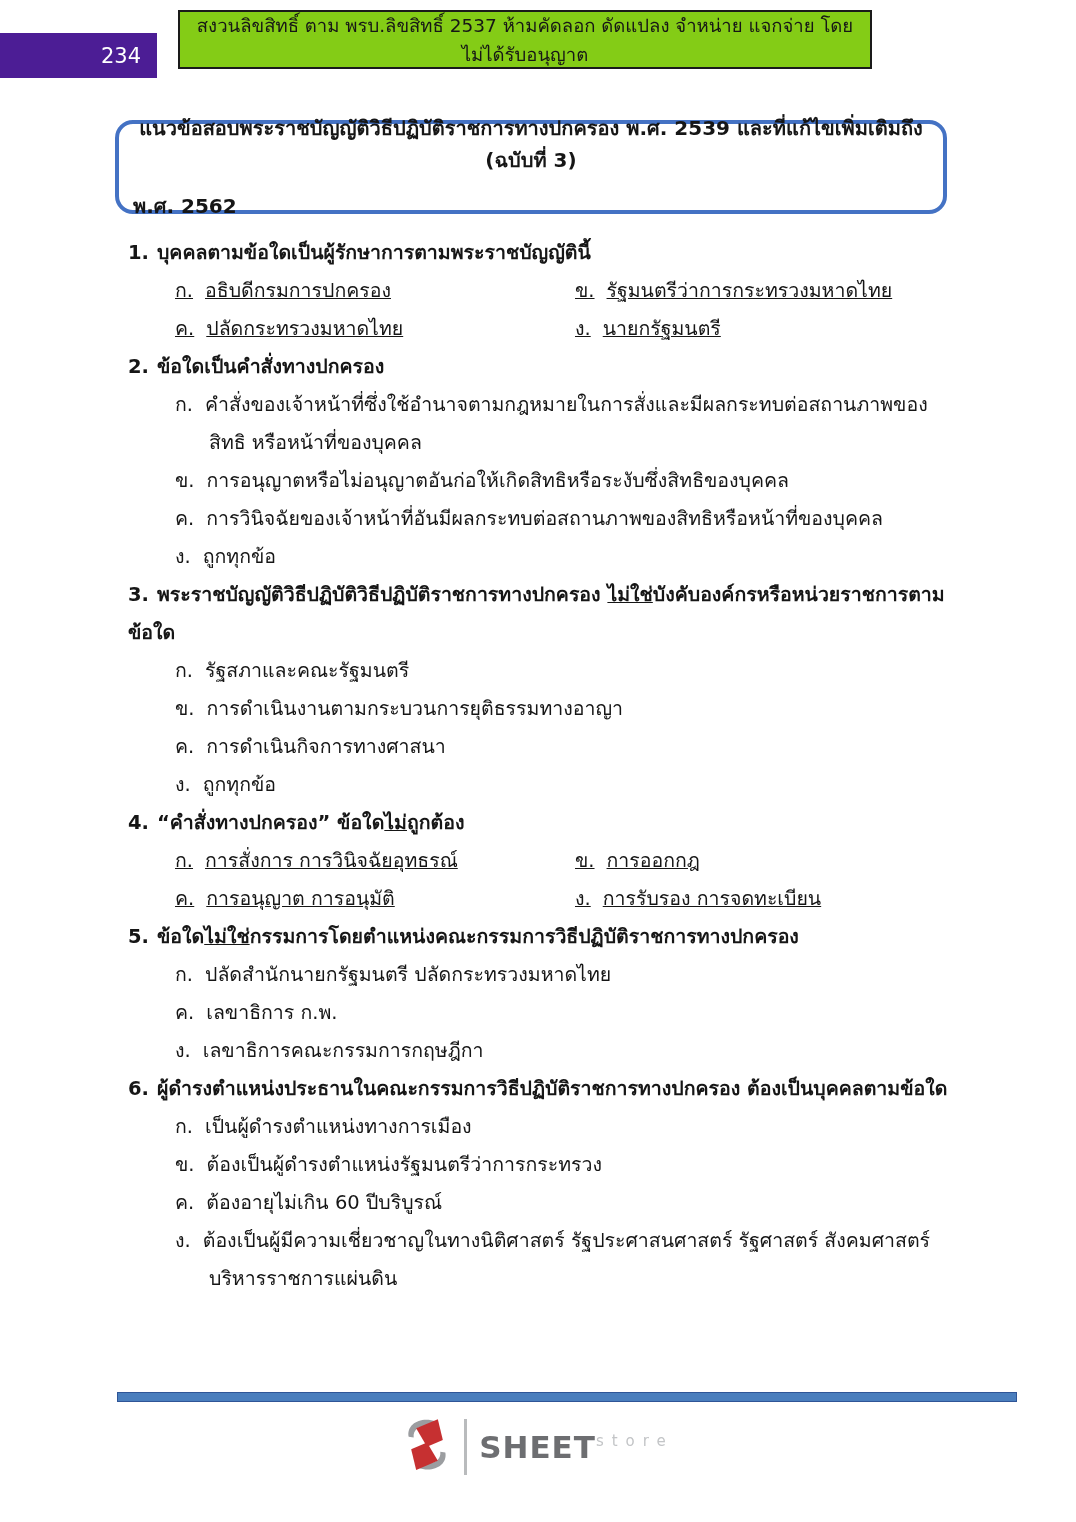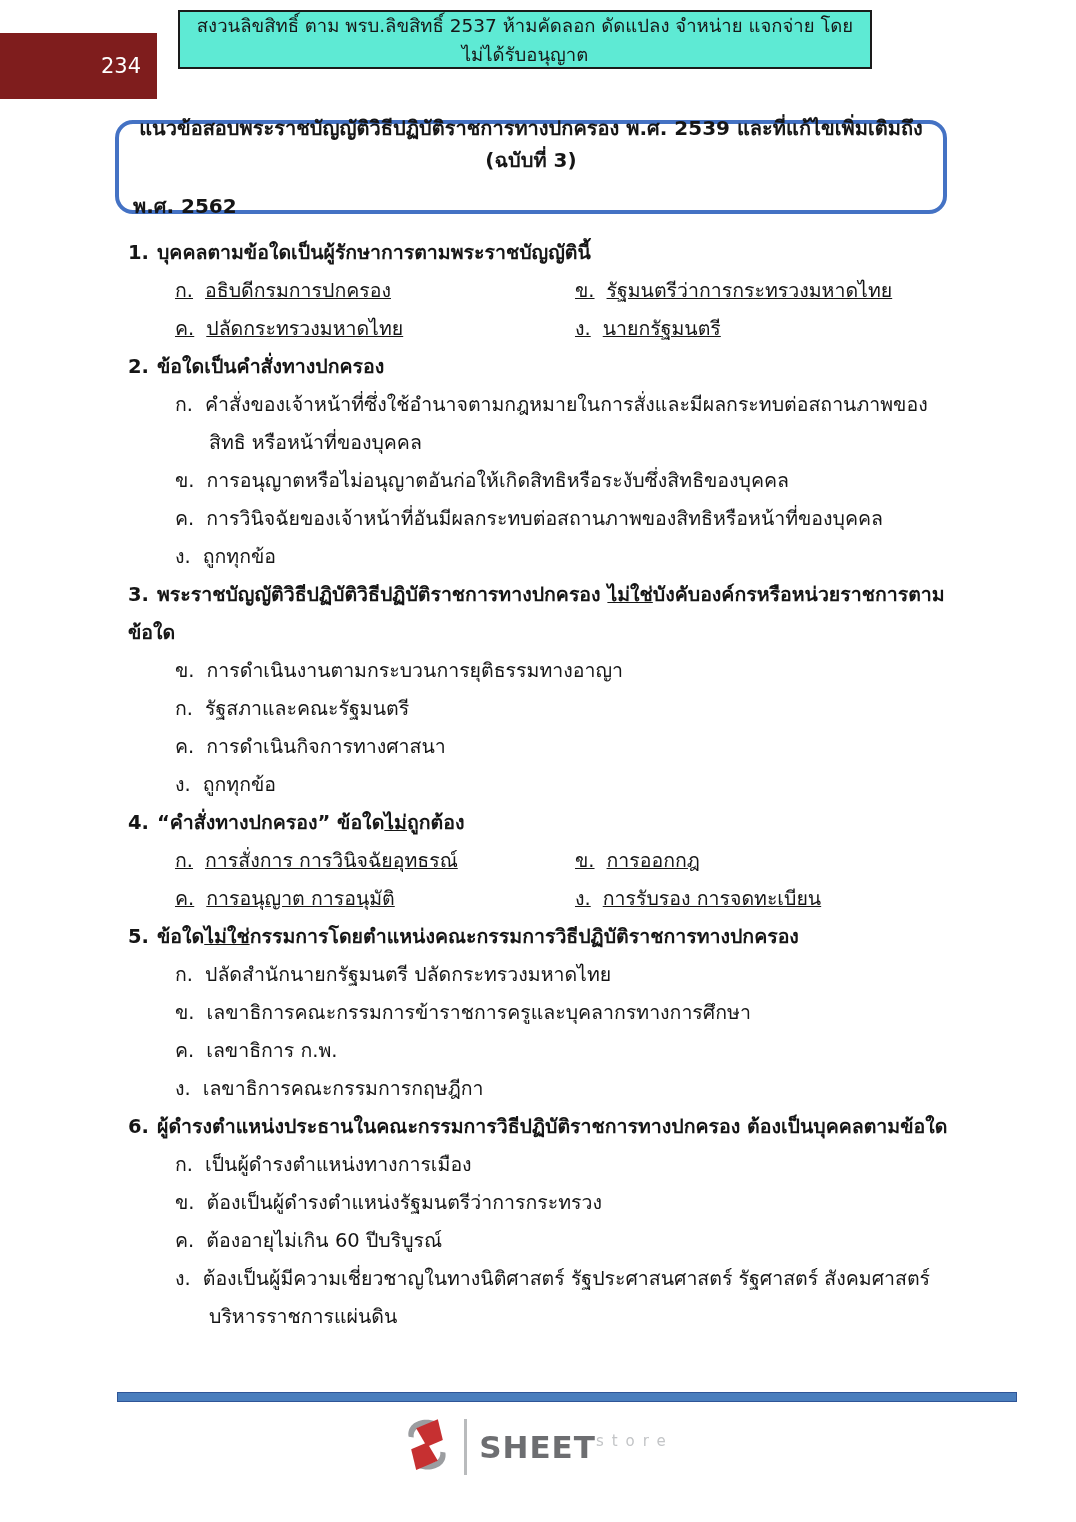--- a/index.html
+++ b/index.html
@@ -10,33 +10,33 @@
     height: 1522px;
     margin: 0 auto;
     background: #ffffff;
     font-family: "DejaVu Sans", "Liberation Sans", sans-serif;
     color: #161616;
     overflow: hidden;
   }
   .page-num-box {
     position: absolute;
     left: 0; top: 33px;
-    width: 157px; height: 66px;
-    background: #7f1d1d;
+    width: 157px; height: 45px;
+    background: #4c1d95;
     color: #ffffff;
     display: flex; align-items: center; justify-content: flex-end;
     padding-right: 16px;
     font-size: 21px;
   }
   .copyright-box {
     position: absolute;
     left: 178px; top: 10px;
     width: 694px; height: 59px;
     border: 2px solid #1a1a1a;
-    background: #5eead4;
+    background: #84cc16;
     display: flex; align-items: center; justify-content: center;
     font-size: 18.5px;
     text-align: center;
     padding: 0 10px;
   }
   .title-box {
     position: absolute;
     left: 115px; top: 120px;
     width: 832px; height: 94px;
     border: 4px solid #4472c4;
@@ -142,42 +142,41 @@
         <div class="opt"><span class="olabel">ก.</span><span>คำสั่งของเจ้าหน้าที่ซึ่งใช้อำนาจตามกฎหมายในการสั่งและมีผลกระทบต่อสถานภาพของสิทธิ หรือหน้าที่ของบุคคล</span></div>
         <div class="opt"><span class="olabel">ข.</span><span>การอนุญาตหรือไม่อนุญาตอันก่อให้เกิดสิทธิหรือระงับซึ่งสิทธิของบุคคล</span></div>
         <div class="opt"><span class="olabel">ค.</span><span>การวินิจฉัยของเจ้าหน้าที่อันมีผลกระทบต่อสถานภาพของสิทธิหรือหน้าที่ของบุคคล</span></div>
         <div class="opt"><span class="olabel">ง.</span><span>ถูกทุกข้อ</span></div>
       </div>
     </div>
 
     <div class="question">
       <div class="stem"><span class="qnum">3.</span><span>พระราชบัญญัติวิธีปฏิบัติวิธีปฏิบัติราชการทางปกครอง </span><span class="u">ไม่ใช่</span><span>บังคับองค์กรหรือหน่วยราชการตามข้อใด</span></div>
       <div class="opts">
+        <div class="opt"><span class="olabel">ก.</span><span>รัฐสภาและคณะรัฐมนตรี</span></div>
         <div class="opt"><span class="olabel">ข.</span><span>การดำเนินงานตามกระบวนการยุติธรรมทางอาญา</span></div>
-        <div class="opt"><span class="olabel">ก.</span><span>รัฐสภาและคณะรัฐมนตรี</span></div>
         <div class="opt"><span class="olabel">ค.</span><span>การดำเนินกิจการทางศาสนา</span></div>
         <div class="opt"><span class="olabel">ง.</span><span>ถูกทุกข้อ</span></div>
       </div>
     </div>
 
     <div class="question">
       <div class="stem"><span class="qnum">4.</span><span>“คำสั่งทางปกครอง” ข้อใด</span><span class="u">ไม่</span><span>ถูกต้อง</span></div>
       <div class="opts two-col">
         <div class="opt"><span class="olabel">ก.</span><span>การสั่งการ การวินิจฉัยอุทธรณ์</span></div>
         <div class="opt"><span class="olabel">ข.</span><span>การออกกฎ</span></div>
         <div class="opt"><span class="olabel">ค.</span><span>การอนุญาต การอนุมัติ</span></div>
         <div class="opt"><span class="olabel">ง.</span><span>การรับรอง การจดทะเบียน</span></div>
       </div>
     </div>
 
     <div class="question">
       <div class="stem"><span class="qnum">5.</span><span>ข้อใด</span><span class="u">ไม่ใช่</span><span>กรรมการโดยตำแหน่งคณะกรรมการวิธีปฏิบัติราชการทางปกครอง</span></div>
       <div class="opts">
         <div class="opt"><span class="olabel">ก.</span><span>ปลัดสำนักนายกรัฐมนตรี ปลัดกระทรวงมหาดไทย</span></div>
-        <div class="opt"><span class="olabel">ข.</span><span>เลขาธิการคณะกรรมการข้าราชการครูและบุคลากรทางการศึกษา</span></div>
         <div class="opt"><span class="olabel">ค.</span><span>เลขาธิการ ก.พ.</span></div>
         <div class="opt"><span class="olabel">ง.</span><span>เลขาธิการคณะกรรมการกฤษฎีกา</span></div>
       </div>
     </div>
 
     <div class="question">
       <div class="stem"><span class="qnum">6.</span><span>ผู้ดำรงตำแหน่งประธานในคณะกรรมการวิธีปฏิบัติราชการทางปกครอง ต้องเป็นบุคคลตามข้อใด</span><span class="u"></span><span></span></div>
       <div class="opts">
         <div class="opt"><span class="olabel">ก.</span><span>เป็นผู้ดำรงตำแหน่งทางการเมือง</span></div>
         <div class="opt"><span class="olabel">ข.</span><span>ต้องเป็นผู้ดำรงตำแหน่งรัฐมนตรีว่าการกระทรวง</span></div>

